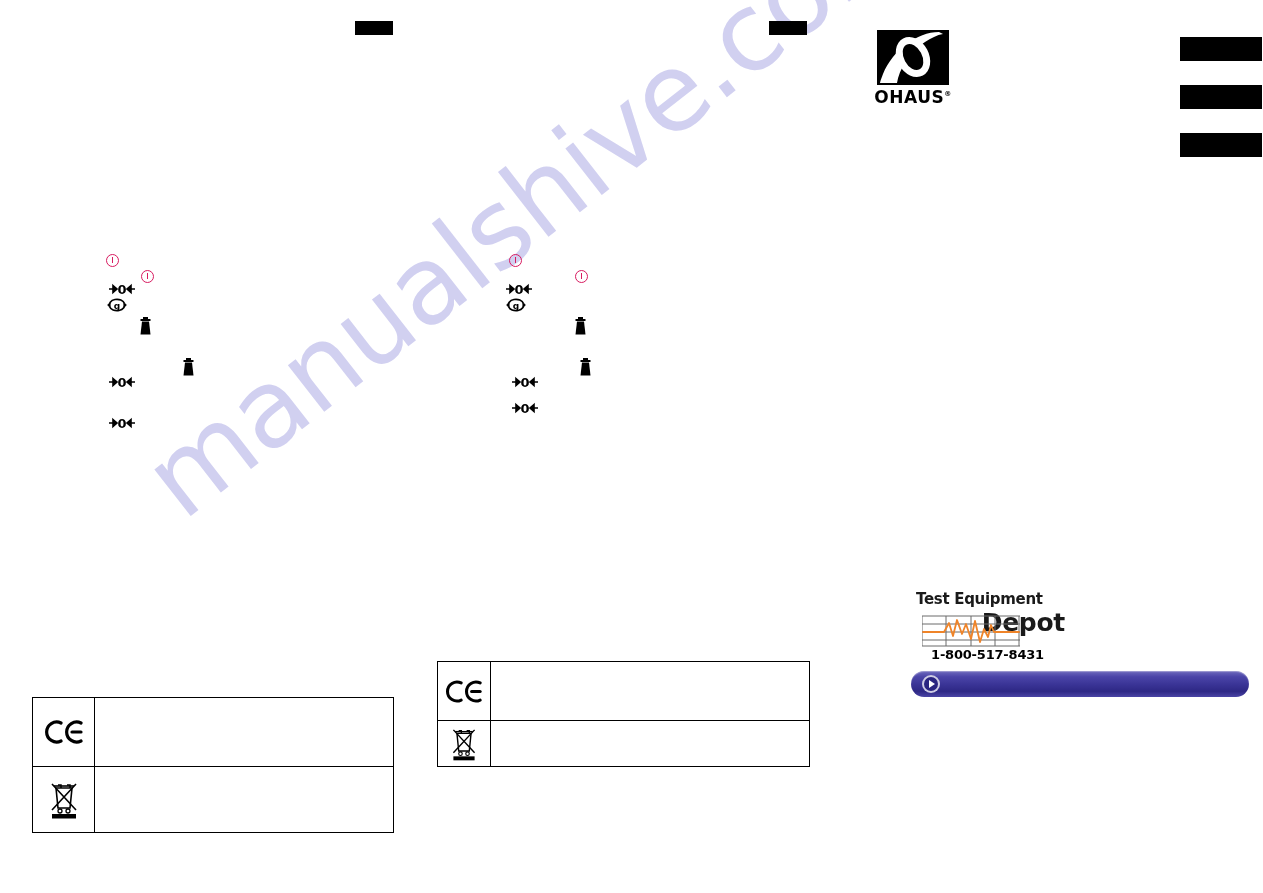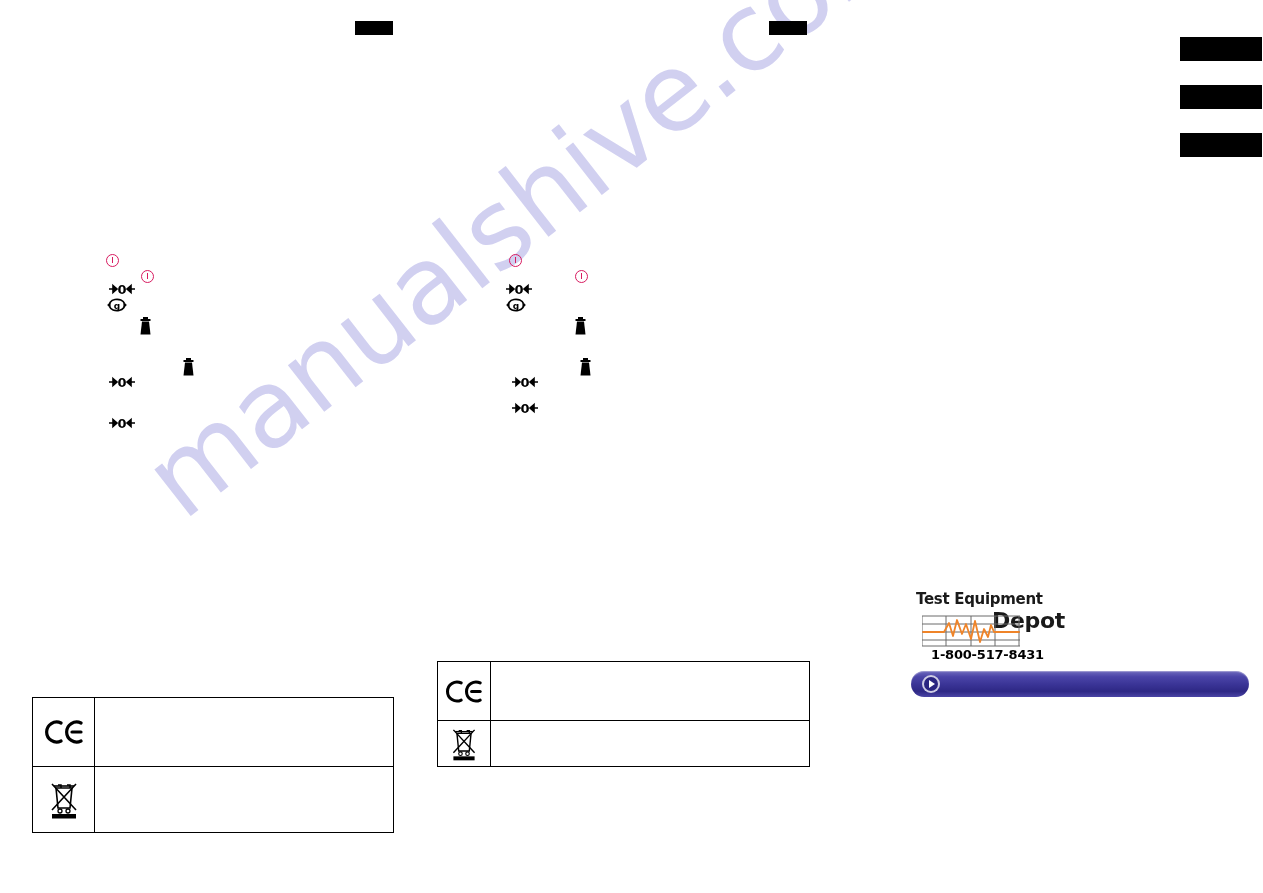--- a/index.html
+++ b/index.html
@@ -163,21 +163,21 @@
     font-weight: 700;
     color: #1a1a1a;
     letter-spacing: -0.3px;
     white-space: nowrap;
   }
   .ted-line2 {
     position: absolute;
     right: 0px;
     top: 18px;
     font-family: "DejaVu Sans", sans-serif;
-    font-size: 22px;
+    font-size: 25px;
     font-weight: 700;
     color: #1a1a1a;
     letter-spacing: -0.3px;
     white-space: nowrap;
   }
   .ted-graph {
     position: absolute;
     left: 12px;
     top: 25px;
     width: 98px;
@@ -230,20 +230,33 @@
   <div class="watermark">
     <div class="watermark-text">manualshive.com</div>
   </div>
 
   <div class="redaction" style="left:355px; top:21px;  width:38px;  height:14px;"></div>
   <div class="redaction" style="left:769px; top:21px;  width:38px;  height:14px;"></div>
   <div class="redaction" style="left:1180px; top:37px;  width:82px; height:24px;"></div>
   <div class="redaction" style="left:1180px; top:85px;  width:82px; height:24px;"></div>
   <div class="redaction" style="left:1180px; top:133px; width:82px; height:24px;"></div>
 
+  <div class="ohaus-logo">
+    <div class="ohaus-mark">
+      <svg width="72" height="55" viewBox="0 0 72 55" aria-hidden="true">
+        <rect x="0" y="0" width="72" height="55" fill="#000"></rect>
+        <path d="M62 2 C40 2 16 20 6 44 C4 49 3 52 3 53 L20 53 C22 40 32 22 48 12 C54 8 60 5 66 4 Z" fill="#ffffff"></path>
+        <ellipse cx="36" cy="27" rx="16" ry="21" transform="rotate(-28 36 27)" fill="#ffffff"></ellipse>
+        <ellipse cx="36" cy="27" rx="9" ry="14" transform="rotate(-28 36 27)" fill="#000000"></ellipse>
+      </svg>
+    </div>
+    <div class="ohaus-wordmark">
+      <span>OHAUS</span><sup>®</sup>
+    </div>
+  </div>
 
   <div class="icon icon-power" style="left:106px; top:254px;"></div>
   <div class="icon icon-power" style="left:141px; top:270px;"></div>
 
   <div class="icon icon-zero" style="left:107px; top:282px;">
     <svg width="30" height="14" viewBox="0 0 30 14" aria-hidden="true">
       <path d="M2 7 L9 7 M6 3.5 L10 7 L6 10.5 Z" stroke="#000" stroke-width="1.6" fill="#000"></path>
       <text x="15" y="12" font-family="DejaVu Sans, sans-serif" font-size="13" font-weight="700" fill="#000" text-anchor="middle">0</text>
       <path d="M28 7 L21 7 M24 3.5 L20 7 L24 10.5 Z" stroke="#000" stroke-width="1.6" fill="#000"></path>
     </svg>

